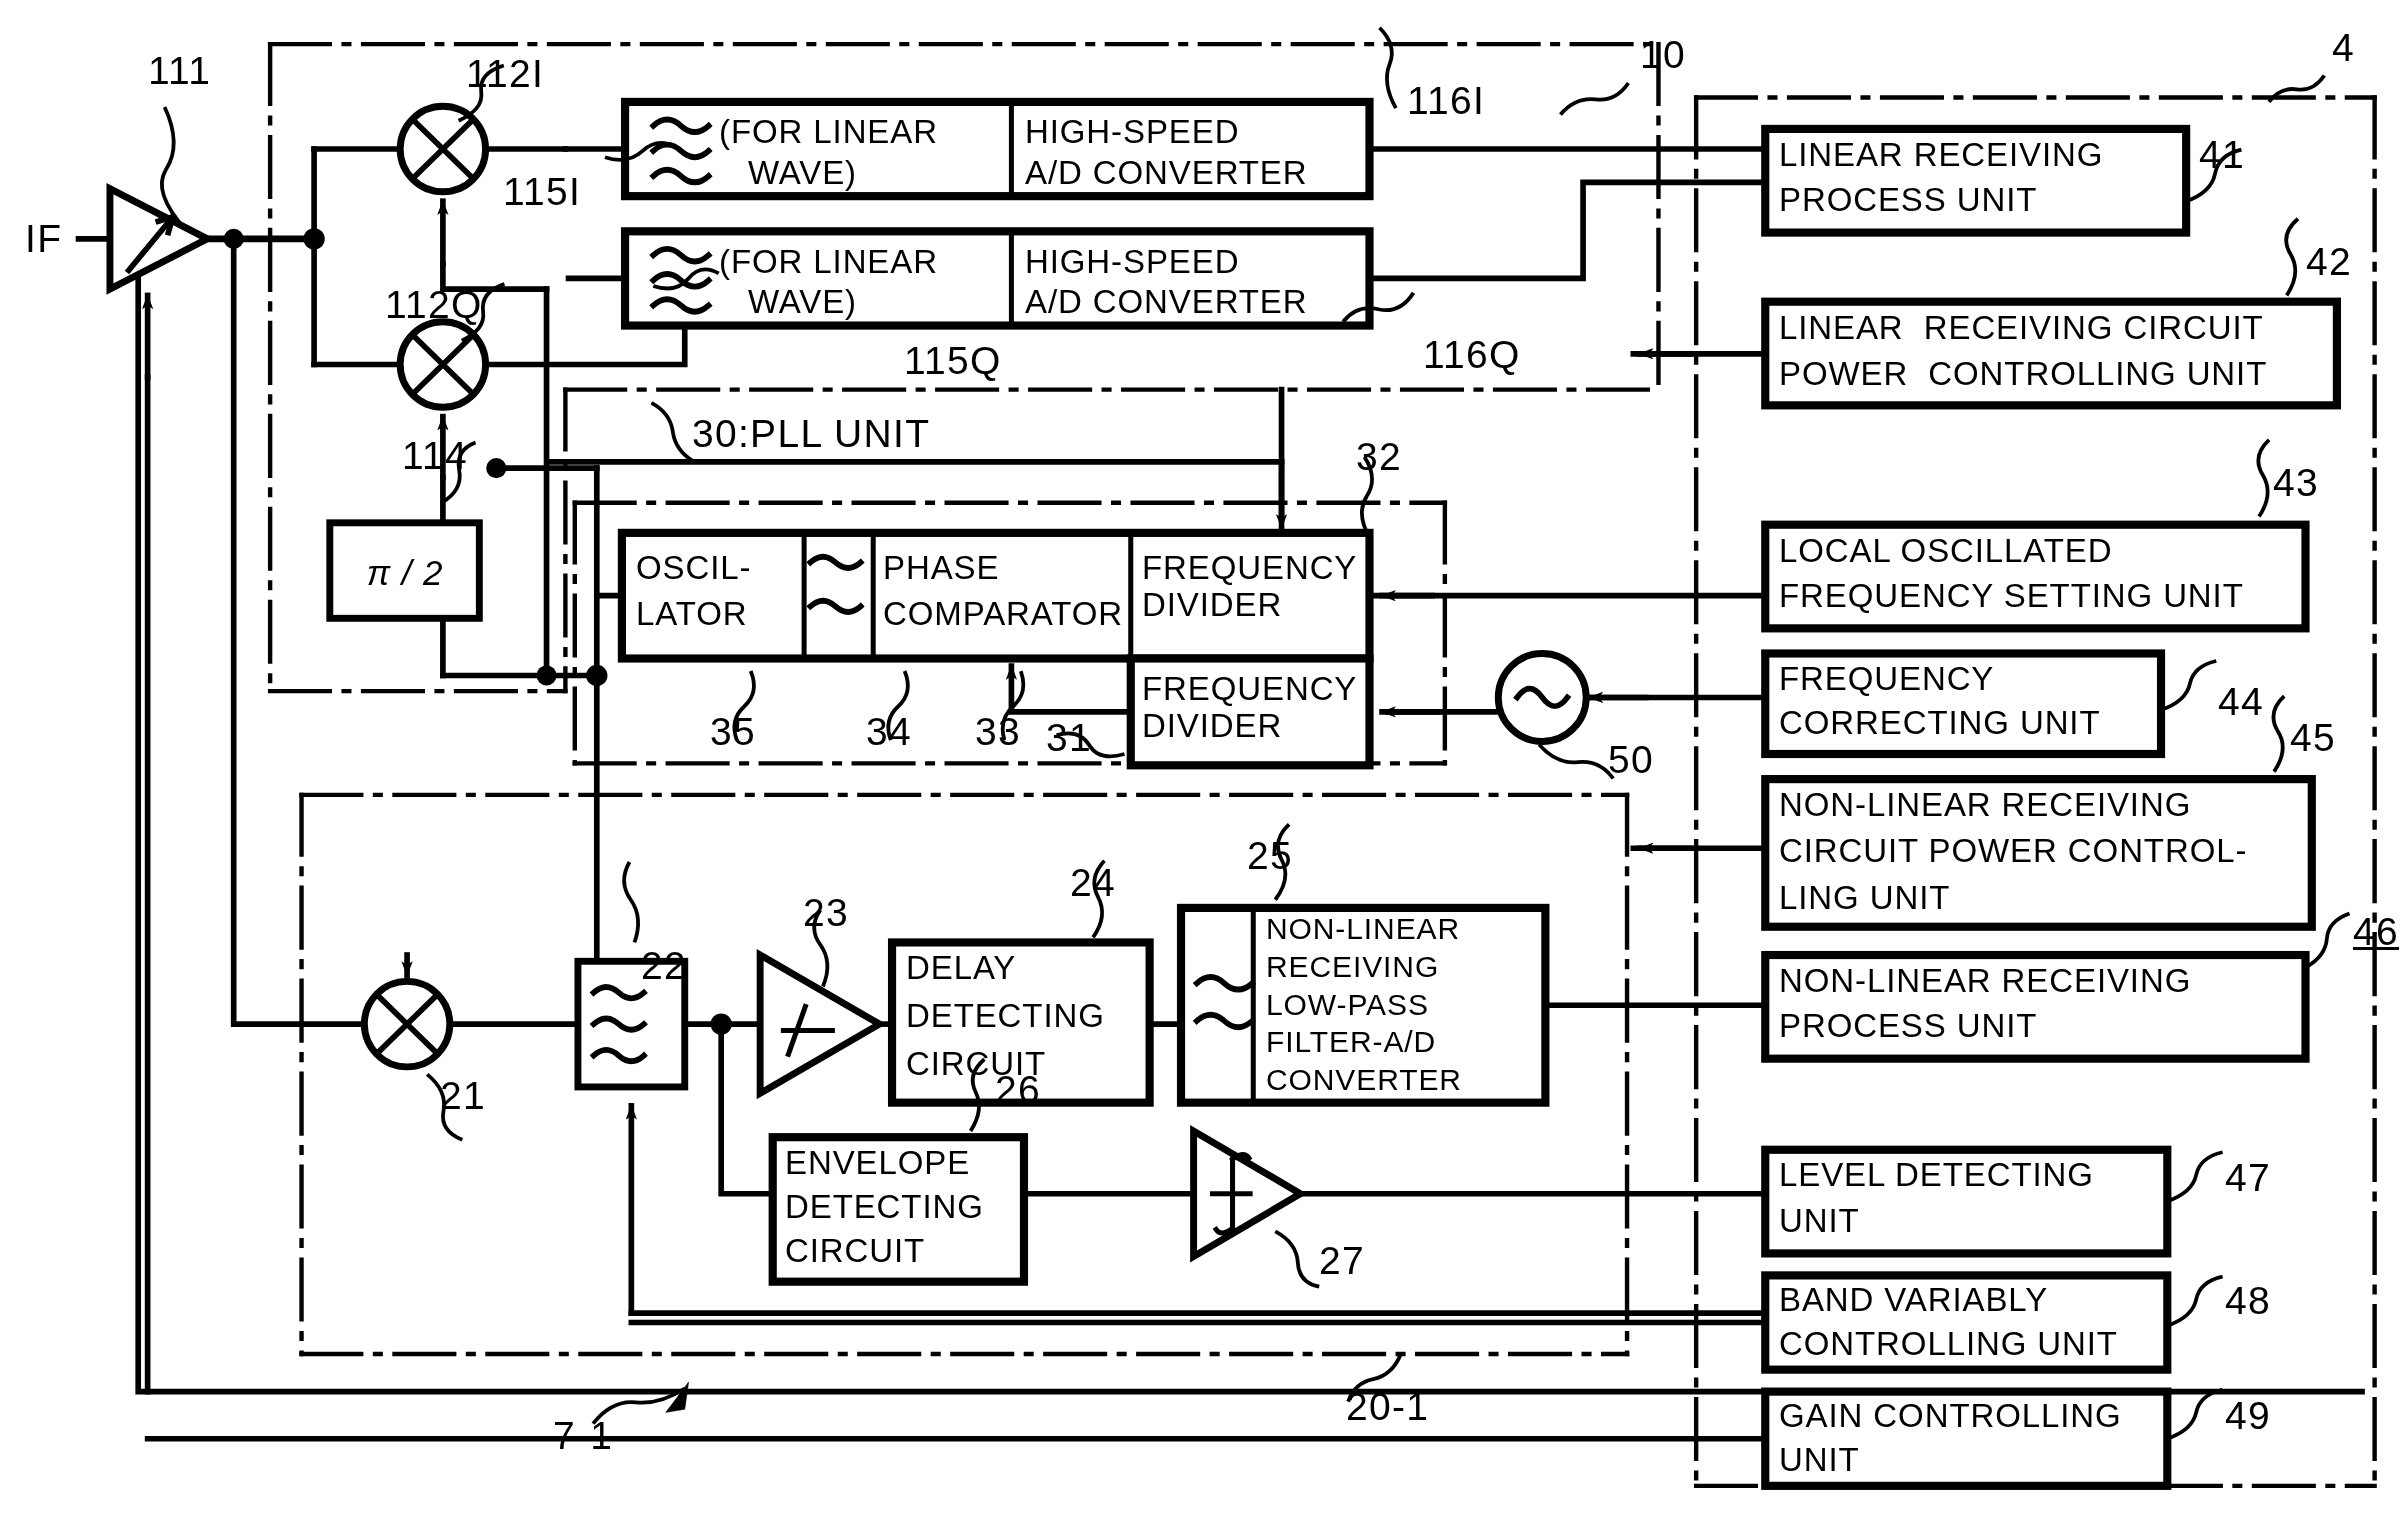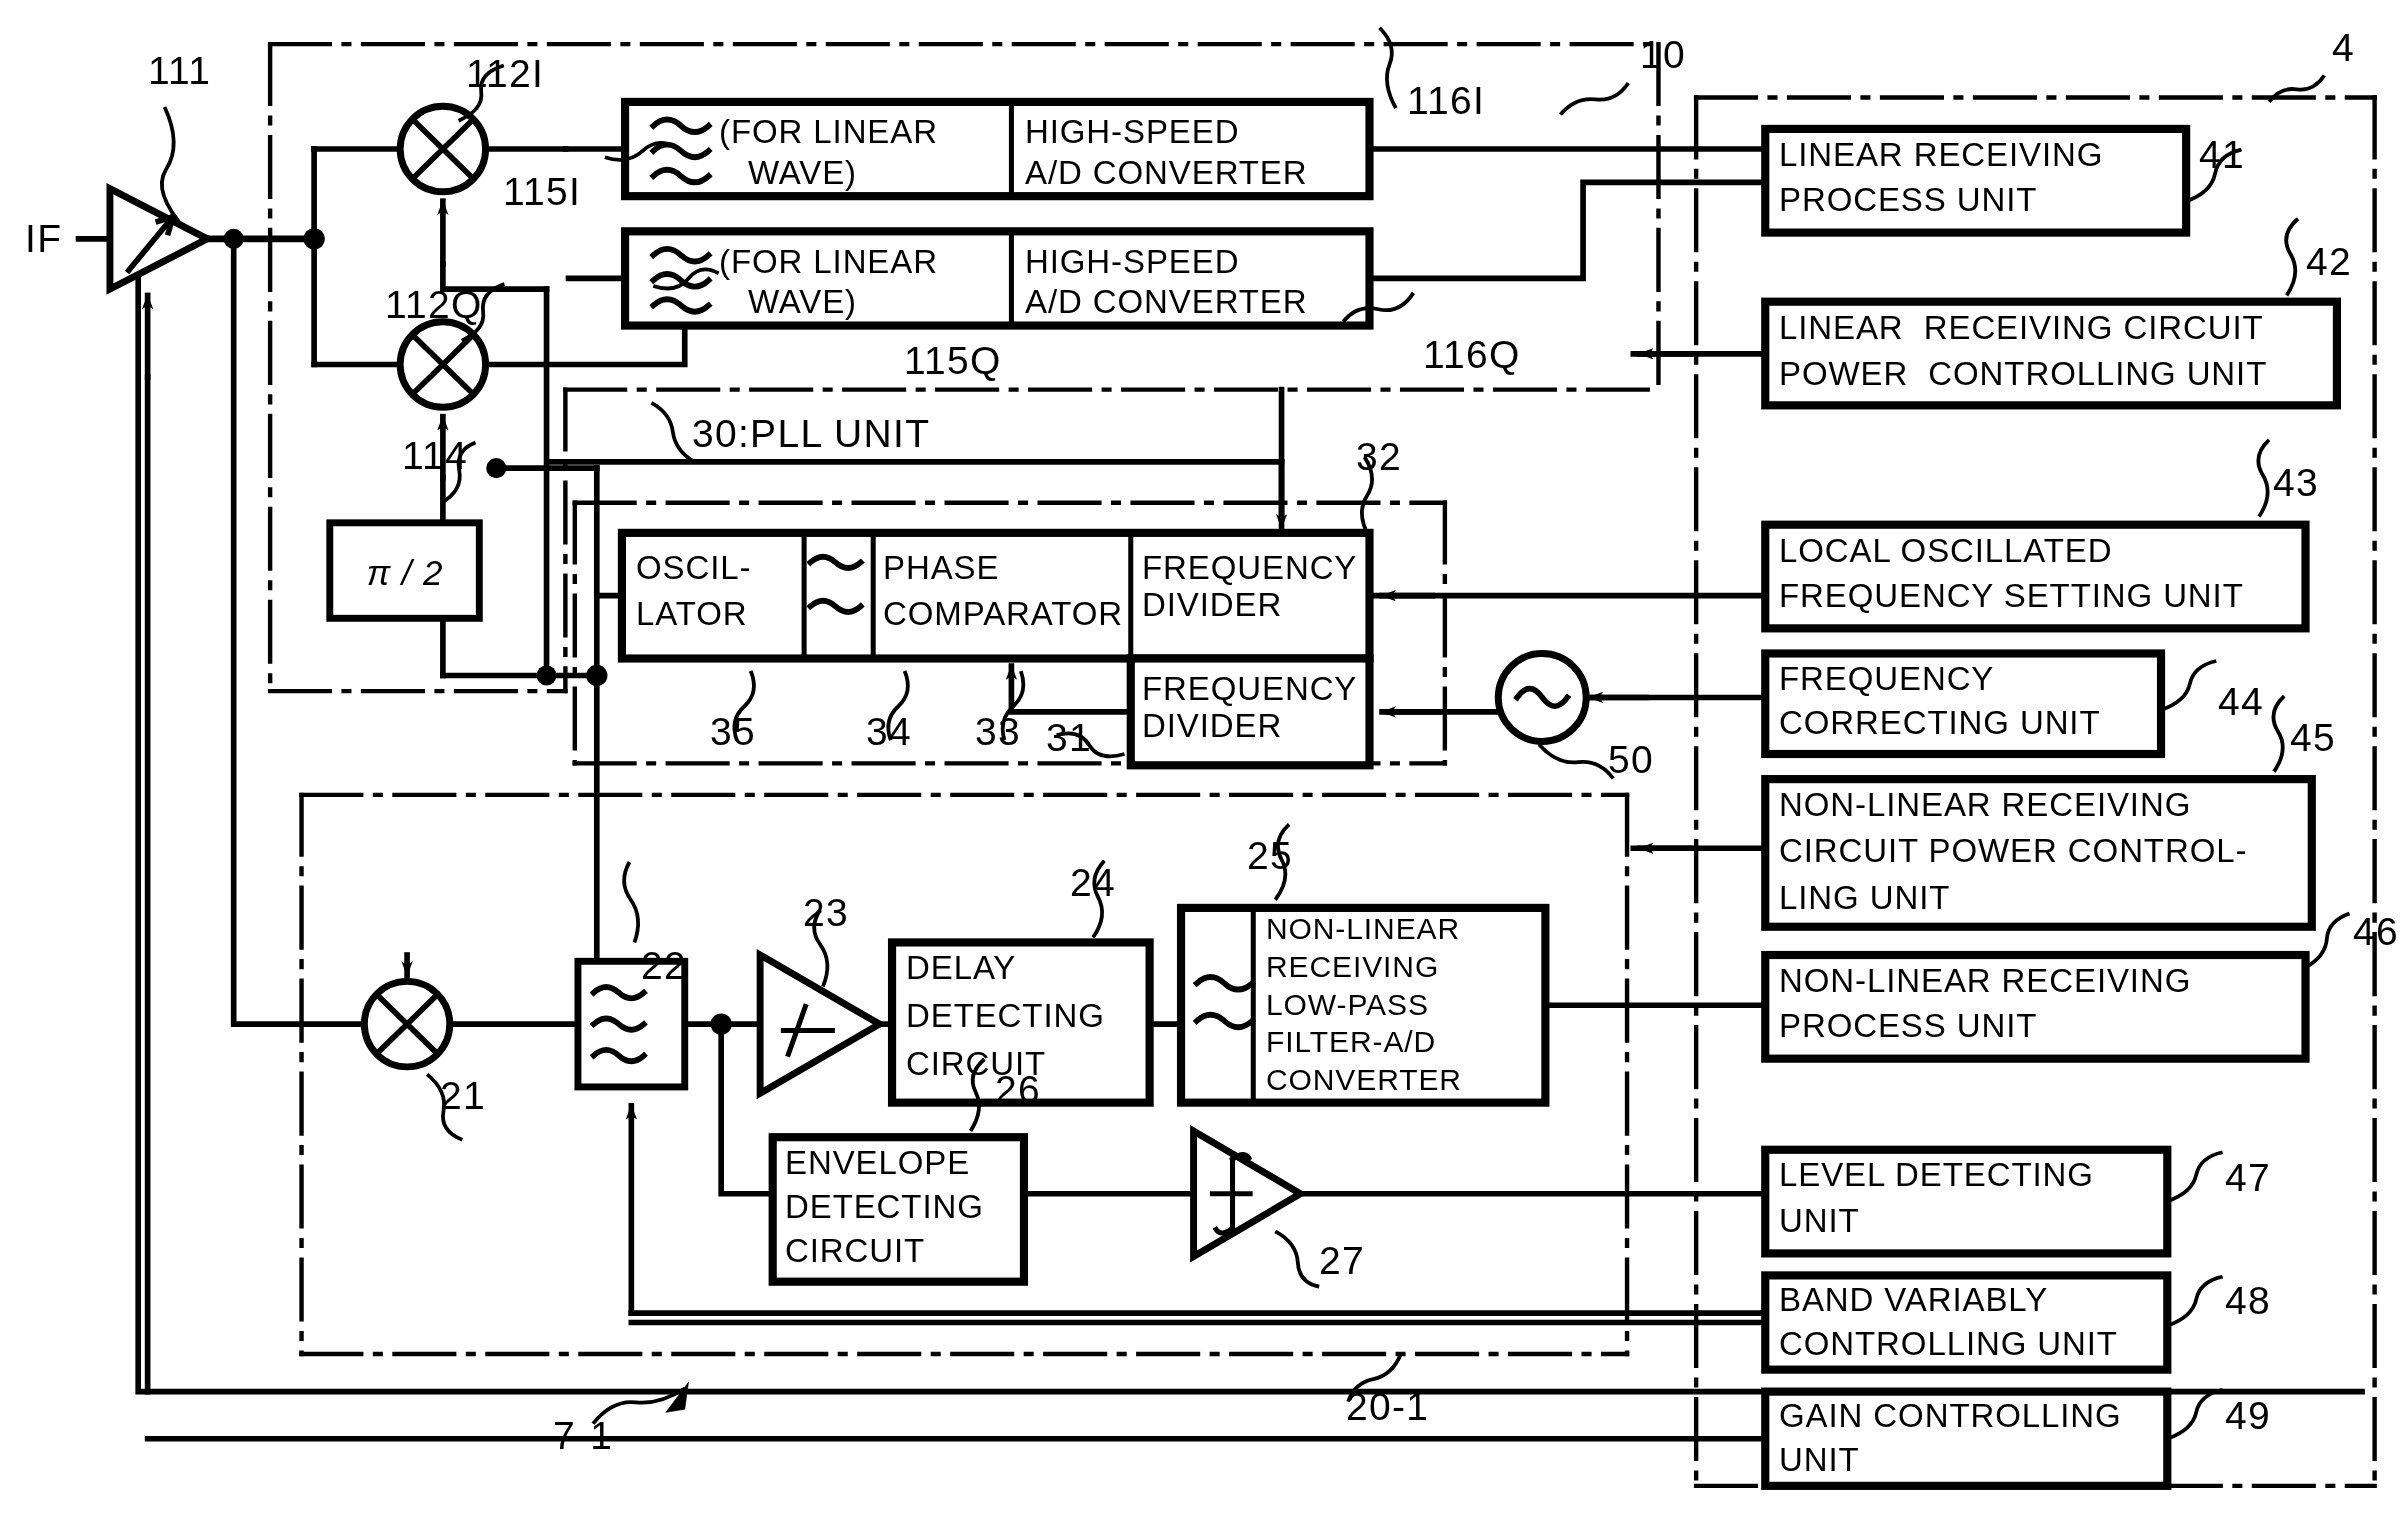--- a/index.html
+++ b/index.html
@@ -335,21 +335,21 @@
 <div class="lbl ref" style="left:1070px;top:861px;">24</div>
 <div class="lbl ref" style="left:1247px;top:834px;">25</div>
 <div class="lbl ref" style="left:995px;top:1068px;">26</div>
 <div class="lbl ref" style="left:1319px;top:1239px;">27</div>
 
 <div class="lbl ref" style="left:2199px;top:133px;">41</div>
 <div class="lbl ref" style="left:2306px;top:240px;">42</div>
 <div class="lbl ref" style="left:2273px;top:461px;">43</div>
 <div class="lbl ref" style="left:2218px;top:680px;">44</div>
 <div class="lbl ref" style="left:2290px;top:716px;">45</div>
-<div class="lbl ref" style="left:2353px;top:910px;">46</div>
+<div class="lbl ref" style="left:2353px;top:910px;text-decoration:underline;">46</div>
 <div class="lbl ref" style="left:2225px;top:1156px;">47</div>
 <div class="lbl ref" style="left:2225px;top:1279px;">48</div>
 <div class="lbl ref" style="left:2225px;top:1394px;">49</div>
 
 <div class="lbl ref" style="left:1346px;top:1365px;margin-top:20px;">20-1</div>
 <div class="lbl ref" style="left:553px;top:1414px;">7-1</div>
 
 <div class="lbl boxtxt center" style="left:330px;top:553px;width:150px;font-style:italic;font-size:35px;">π / 2</div>
 
 <div class="lbl boxtxt" style="left:719px;top:114px;">(FOR LINEAR</div>

